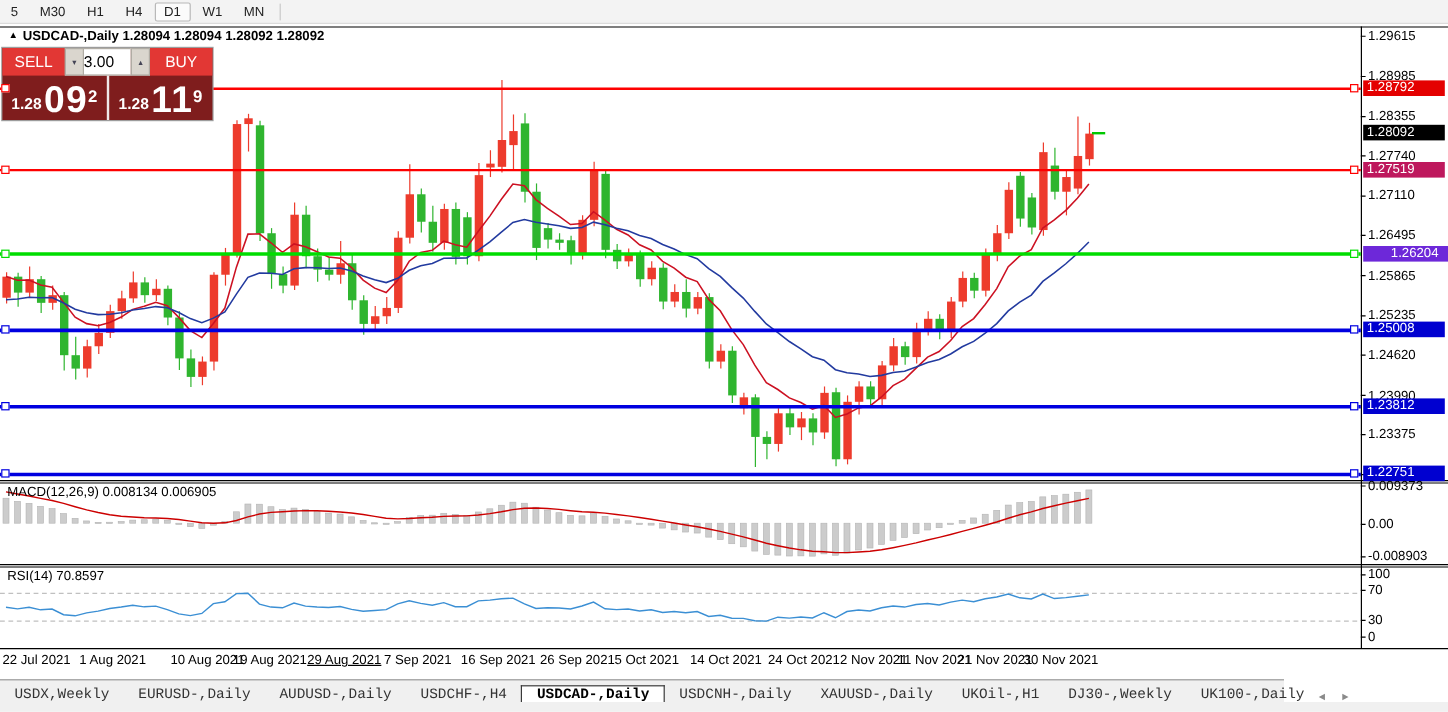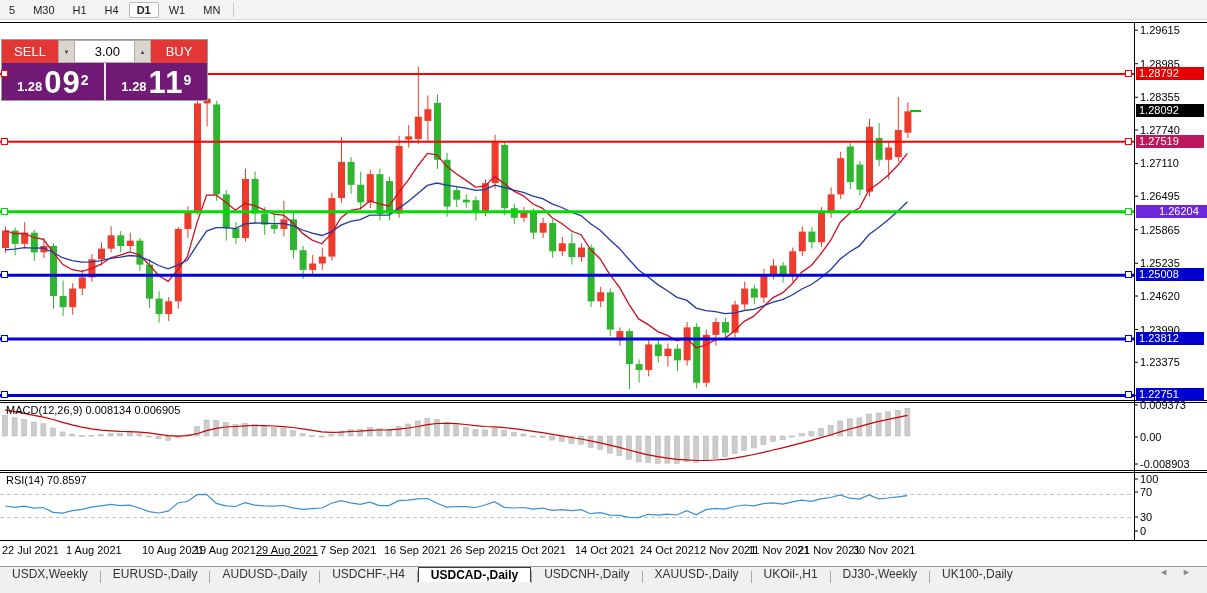--- a/index.html
+++ b/index.html
@@ -2,29 +2,29 @@
 <html><head>
 <meta charset="utf-8">
 <style>
   html,body{margin:0;padding:0;background:#e8e8e8;}
   #app{position:relative;width:1207px;height:593px;background:#ffffff;overflow:hidden;
        font-family:"Liberation Sans",sans-serif;-webkit-font-smoothing:antialiased;}
   
   #tfbar{position:absolute;left:0;top:0;width:1207px;height:19px;background:#f3f3f3;
          border-bottom:1px solid #dcdcdc;display:flex;align-items:center;font-size:11px;color:#222;}
   .tf{padding:2px 8px;margin:0 1px;cursor:default;}
-  .tf.active{background:#fbfbfb;border:1px solid #b8b8b8;border-radius:2px;padding:1px 7px;font-weight:bold;}
+  .tf.active{background:#fbfbfb;border:1px solid #b8b8b8;border-radius:2px;padding:1px 7px;}
   .tfdiv{width:1px;height:14px;background:#c9c9c9;margin:0 4px;}
   
   #chartsvg{position:absolute;left:0;top:0;}
   
   #title{position:absolute;left:7px;top:24px;font-size:11px;font-weight:bold;color:#000;}
   #title .tri{font-size:8px;vertical-align:1px;margin-right:4px;}
   
-  #trade{position:absolute;left:2px;top:40px;width:205px;height:60px;background:#701a75;
+  #trade{position:absolute;left:2px;top:40px;width:175px;height:60px;background:#7f1d1d;
          box-shadow:0 0 0 1px #9c9c9c;}
   #trow1{display:flex;height:23px;}
   .tbtn{width:56px;background:#e23734;color:#fff;font-size:13px;display:flex;align-items:center;
         justify-content:center;cursor:pointer;}
   .spin{width:17px;background:#dad6ce;border:1px solid #b0aca4;box-sizing:border-box;color:#445;
         font-size:7px;display:flex;align-items:center;justify-content:center;cursor:pointer;}
   #vol{flex:1;background:#fff;color:#000;font-size:13px;display:flex;align-items:center;
        justify-content:flex-end;padding-right:14px;border:1px solid #b0aca4;border-left:none;border-right:none;box-sizing:border-box;}
   #trow2{display:flex;height:37px;}
   .bigpx{flex:1;color:#fff;display:flex;align-items:flex-end;justify-content:center;padding-bottom:3px;}
@@ -33,22 +33,22 @@
   .px-lg{font-size:31px;font-weight:bold;line-height:28px;letter-spacing:1px;}
   .px-sup{font-size:14px;font-weight:bold;line-height:30px;align-self:flex-start;margin-top:2px;}
   
   .ylab{position:absolute;left:1140px;font-size:11px;color:#000;transform:translateY(-6px);text-align:center;}
   .tag{position:absolute;left:1136px;height:13px;min-width:62px;color:#fff;font-size:11px;
        line-height:13px;padding:0 3px;transform:translateY(-7px);}
   .indlab{position:absolute;font-size:11px;color:#000;}
   
   .dlab{position:absolute;top:544px;font-size:11px;color:#000;white-space:nowrap;}
   
-  #tabbar{position:absolute;left:0;top:566px;width:1207px;height:19px;background:#f0f0f0;
-          border-top:1px solid #9a9a9a;display:flex;align-items:flex-start;font-size:12px;color:#333;}
+  #tabbar{position:absolute;left:0;top:566px;width:1070px;height:19px;background:#f0f0f0;
+          border-top:1px solid #9a9a9a;display:flex;align-items:flex-end;font-size:12px;color:#333;font-family:Liberation Mono, monospace;}
   .tab{display:flex;align-items:center;padding:0 12px;cursor:pointer;white-space:nowrap;}
   .tab.active{background:#ffffff;border:1px solid #3a3a3a;border-bottom:none;font-weight:bold;color:#000;margin-top:0px;}
   .tabsep{width:1px;height:12px;background:#a8a8a8;align-self:center;}
   #tabarrows{margin-left:auto;display:flex;align-items:center;gap:14px;padding-right:16px;color:#8a8a8a;font-size:9px;}
   #bstrip{position:absolute;left:0;top:585px;width:1207px;height:8px;background:#f0f0f0;}
   .handle{position:absolute;width:7px;height:7px;background:#fff;box-sizing:border-box;transform:translateY(-4px);}
   #pxdash{position:absolute;width:11px;height:2px;background:#00c800;}
 </style>
 </head>
 <body>
@@ -384,20 +384,23 @@
       <line x1="1134" y1="464" x2="1138" y2="464" stroke="#000" stroke-width="1"></line>
       <line x1="0" y1="494.4" x2="1134" y2="494.4" stroke="#c0c0c0" stroke-width="1" stroke-dasharray="4 3"></line>
       <line x1="0" y1="517.6" x2="1134" y2="517.6" stroke="#c0c0c0" stroke-width="1" stroke-dasharray="4 3"></line>
       <polyline points="5,506.0 14.6,507.4 24.2,506.1 33.8,508.2 43.4,507.5 53,512.3 62.599999999999994,513.2 72.2,510.7 81.8,509.3 91.39999999999999,507.1 101,505.9 110.6,504.4 120.19999999999999,505.7 129.8,505.1 139.4,508.0 149,511.6 158.6,513.0 168.2,511.2 177.79999999999998,503.0 187.4,501.5 197,494.7 206.6,494.4 216.2,503.4 225.79999999999998,505.9 235.39999999999998,506.5 245,502.6 254.6,505.1 264.2,505.9 273.8,506.2 283.4,505.5 293,507.8 302.59999999999997,509.3 312.2,508.7 321.8,508.0 331.4,503.2 341,500.7 350.59999999999997,502.8 360.2,504.3 369.8,502.2 379.4,505.6 389,505.6 398.59999999999997,500.7 408.2,500.1 417.8,498.9 427.4,498.5 437,503.3 446.59999999999997,507.1 456.2,506.5 465.79999999999995,506.7 475.4,507.5 485,505.0 494.59999999999997,501.7 504.2,507.3 513.8,508.0 523.4,507.5 533,509.1 542.6,508.2 552.1999999999999,510.4 561.8,509.6 571.4,510.7 581,509.6 590.6,513.7 600.1999999999999,512.7 609.8,515.2 619.4,515.3 629,517.3 638.6,517.6 648.1999999999999,514.3 657.8,515.1 667.4,514.1 677,515.0 686.6,510.6 696.1999999999999,514.8 705.8,509.6 715.4,508.4 725,509.2 734.6,506.5 744.1999999999999,505.0 753.8,505.9 763.4,503.7 773,502.9 782.6,504.1 792.1999999999999,501.8 801.8,500.1 811.4,501.4 821,498.9 830.6,497.5 840.1999999999999,495.0 849.8,498.2 859.4,499.1 869,495.0 878.6,498.8 888.1999999999999,498.0 897.8,496.9 907.4,495.7" fill="none" stroke="#3b8fd4" stroke-width="1.2"></polyline>
       <line x1="1134" y1="479" x2="1138" y2="479" stroke="#000" stroke-width="1"></line>
       <line x1="1134" y1="492" x2="1138" y2="492" stroke="#000" stroke-width="1"></line>
       <line x1="1134" y1="517" x2="1138" y2="517" stroke="#000" stroke-width="1"></line>
       <line x1="1134" y1="531" x2="1138" y2="531" stroke="#000" stroke-width="1"></line>
     </svg>
 
+  <div id="title">
+    <span class="tri">▲</span><span>USDCAD-,Daily 1.28094 1.28094 1.28092 1.28092</span>
+  </div>
 
   <div id="trade">
     <div id="trow1">
       <div class="tbtn">SELL</div>
       <div class="spin">▾</div>
       <div id="vol">3.00</div>
       <div class="spin">▴</div>
       <div class="tbtn">BUY</div>
     </div>
     <div id="trow2">

